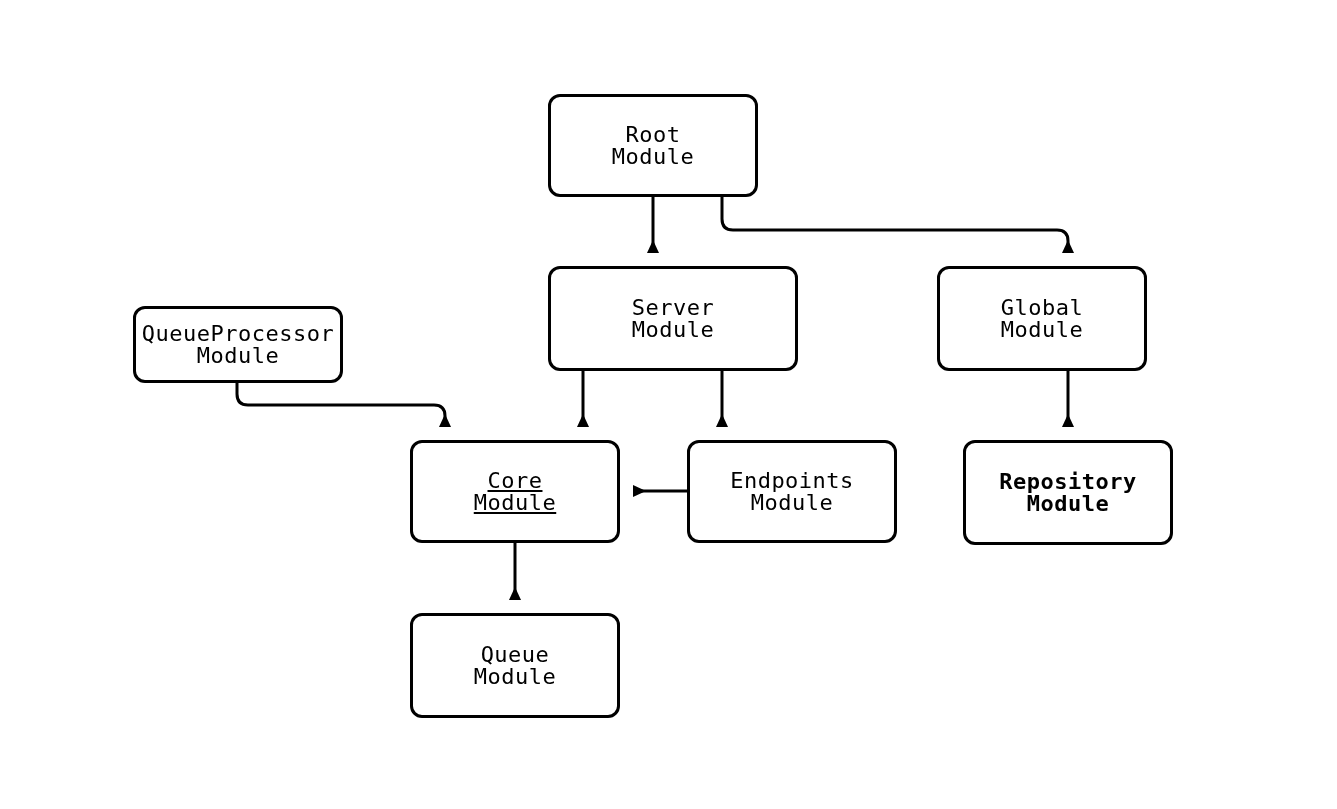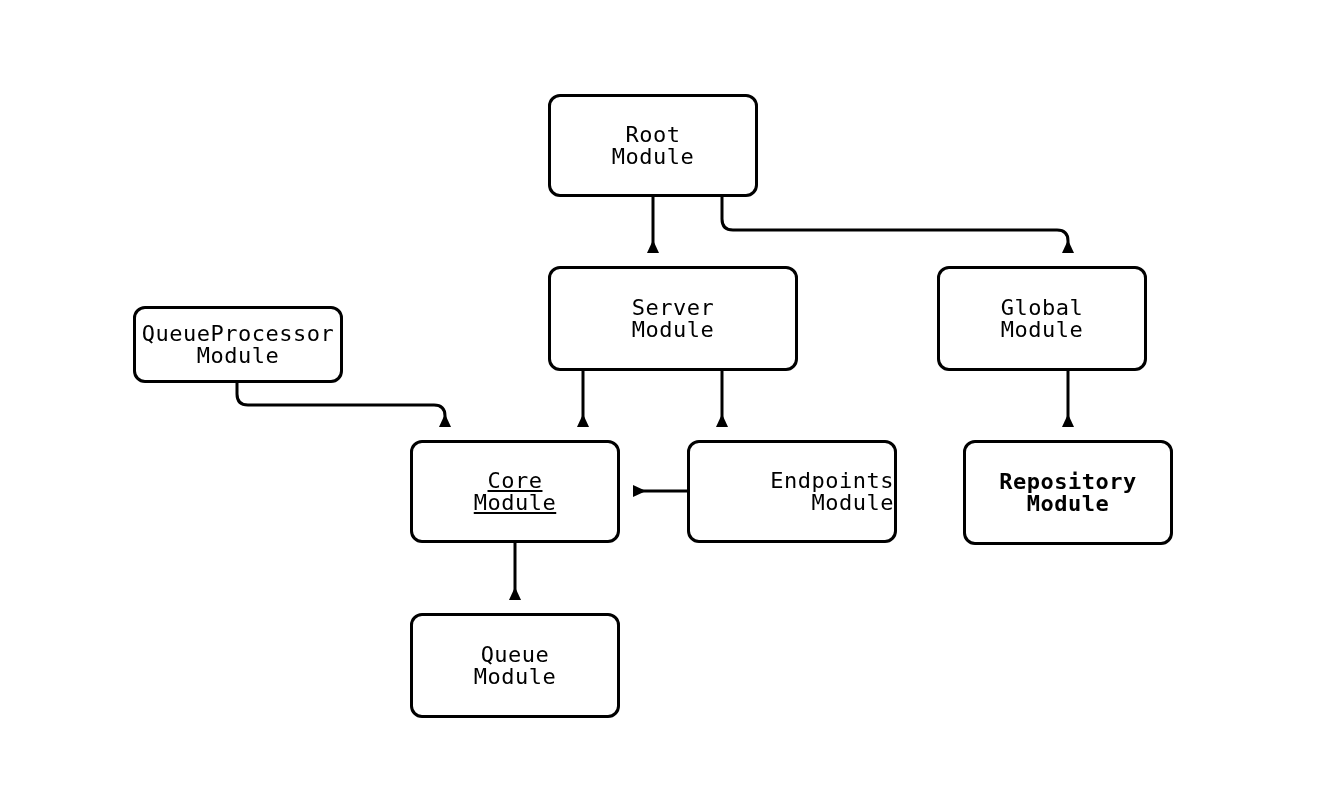--- a/index.html
+++ b/index.html
@@ -103,21 +103,21 @@
   <div class="node" style="left:937px; top:266px; width:210px; height:105px;">
     <span class="node-line">Global</span>
     <span class="node-line">Module</span>
   </div>
 
   <div class="node" style="left:410px; top:440px; width:210px; height:103px;text-decoration:underline;">
     <span class="node-line">Core</span>
     <span class="node-line">Module</span>
   </div>
 
-  <div class="node" style="left:687px; top:440px; width:210px; height:103px;align-items:flex-end;">
+  <div class="node" style="left:687px; top:440px; width:210px; height:103px;">
     <span class="node-line">Endpoints</span>
     <span class="node-line">Module</span>
   </div>
 
   <div class="node" style="left:963px; top:440px; width:210px; height:105px;font-weight:bold;">
     <span class="node-line">Repository</span>
     <span class="node-line">Module</span>
   </div>
 
   <div class="node" style="left:410px; top:613px; width:210px; height:105px;">

